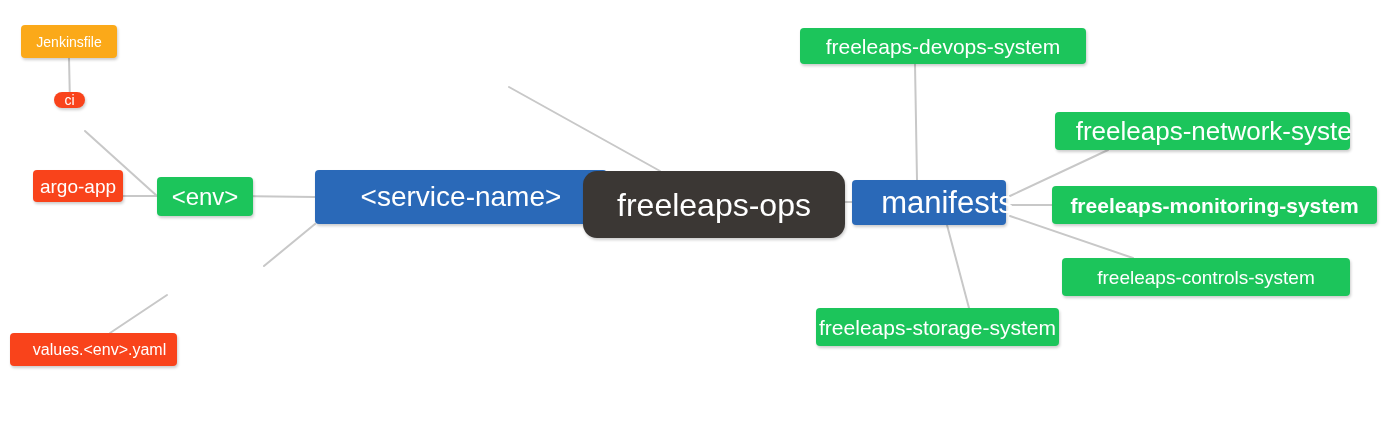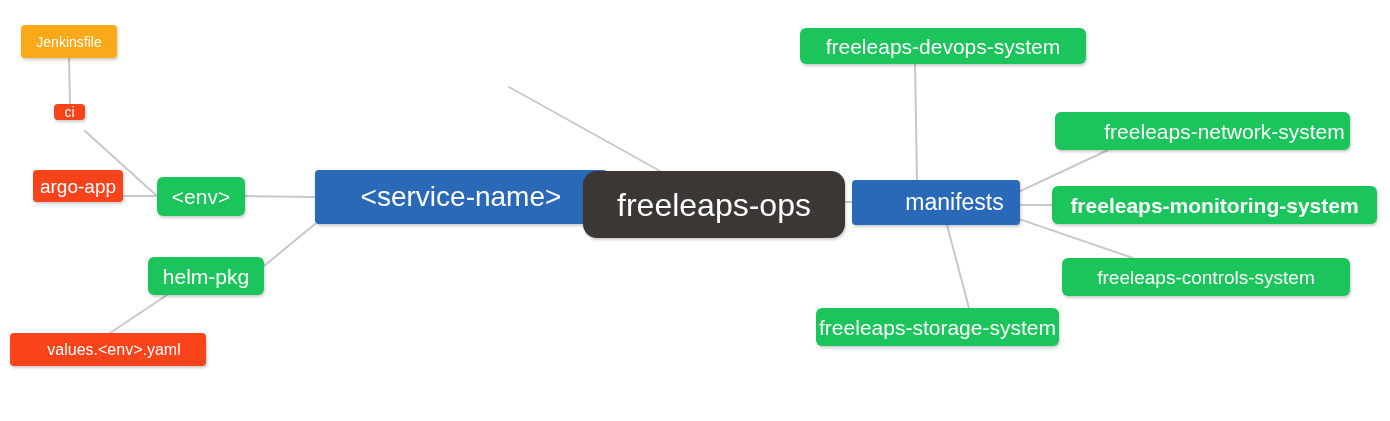--- a/index.html
+++ b/index.html
@@ -37,21 +37,21 @@
     white-space: nowrap;
     line-height: 1;
     box-shadow: 1px 2px 3px rgba(0,0,0,0.20);
     z-index: 2;
   }
   .node.root {
     background: #3b3734;
     border-radius: 14px;
   }
   .node.blue   { background: #2a69b8; }
-  .node.green  { background: #1cc55b; border-radius: 6px; }
+  .node.green  { background: #1cc55b; }
   .node.orange { background: #fba919; }
   .node.red    { background: #f9431b; }
 </style>
 </head>
 <body>
 
 <div id="mindmap" style="background: rgb(255, 255, 255);">
   <svg id="edges" width="1390" height="421" viewBox="0 0 1390 421">
       <line x1="69" y1="58" x2="70" y2="104" stroke="#c8c8c8" stroke-width="2" stroke-linecap="round"></line>
       <line x1="85" y1="131" x2="157" y2="196" stroke="#c8c8c8" stroke-width="2" stroke-linecap="round"></line>
@@ -62,26 +62,25 @@
       <line x1="509" y1="87" x2="660" y2="171" stroke="#c8c8c8" stroke-width="2" stroke-linecap="round"></line>
       <line x1="568" y1="197" x2="583" y2="200" stroke="#c8c8c8" stroke-width="2" stroke-linecap="round"></line>
       <line x1="845" y1="202" x2="852" y2="202" stroke="#c8c8c8" stroke-width="2" stroke-linecap="round"></line>
       <line x1="917" y1="180" x2="915" y2="64" stroke="#c8c8c8" stroke-width="2" stroke-linecap="round"></line>
       <line x1="1010" y1="196" x2="1108" y2="150" stroke="#c8c8c8" stroke-width="2" stroke-linecap="round"></line>
       <line x1="1010" y1="205" x2="1052" y2="205" stroke="#c8c8c8" stroke-width="2" stroke-linecap="round"></line>
       <line x1="1010" y1="216" x2="1133" y2="258" stroke="#c8c8c8" stroke-width="2" stroke-linecap="round"></line>
       <line x1="947" y1="225" x2="969" y2="308" stroke="#c8c8c8" stroke-width="2" stroke-linecap="round"></line>
     </svg>
 <div class="node orange" style="left: 21px; top: 25px; width: 96px; height: 33px; font-size: 14px;">Jenkinsfile</div>
-    <div class="node red" style="left: 54px; top: 104px; width: 31px; height: 16px; font-size: 14px;">ci</div>
+    <div class="node red" style="left: 54px; top: 92px; width: 31px; height: 16px; font-size: 14px; border-radius: 14px;">ci</div>
     <div class="node red" style="left: 33px; top: 170px; width: 90px; height: 32px; font-size: 19px;">argo-app</div>
-    <div class="node green" style="left: 157px; top: 177px; width: 88px; height: 39px; font-size: 21px;">&lt;env&gt;</div>
-    <div class="node green" style="left: 148px; top: 257px; width: 116px; height: 38px; font-size: 21px;">helm-pkg</div>
-    <div class="node red" style="left: 10px; top: 333px; width: 196px; height: 33px; font-size: 16px; padding-left: 12px;">values.&lt;env&gt;.yaml</div>
+    <div class="node green" style="left: 157px; top: 177px; width: 96px; height: 39px; font-size: 24px;">&lt;env&gt;</div>
+    <div class="node red" style="left: 10px; top: 333px; width: 167px; height: 33px; font-size: 16px; padding-left: 12px;">values.&lt;env&gt;.yaml</div>
     <div class="node blue" style="left: 315px; top: 170px; width: 292px; height: 54px; font-size: 28px;">&lt;service-name&gt;</div>
     <div class="node root" style="left: 583px; top: 171px; width: 262px; height: 67px; font-size: 32px;">freeleaps-ops</div>
-    <div class="node blue" style="left: 852px; top: 180px; width: 168px; height: 45px; font-size: 23px; padding-left: 37px;">manifests</div>
+    <div class="node blue" style="left: 852px; top: 180px; width: 154px; height: 45px; font-size: 31px; padding-left: 37px;">manifests</div>
     <div class="node green" style="left: 800px; top: 28px; width: 286px; height: 36px; font-size: 21px;">freeleaps-devops-system</div>
-    <div class="node green" style="left: 1055px; top: 112px; width: 295px; height: 38px; font-size: 21px; padding-left: 44px;">freeleaps-network-system</div>
+    <div class="node green" style="left: 1055px; top: 112px; width: 295px; height: 38px; font-size: 26px; padding-left: 44px;">freeleaps-network-system</div>
     <div class="node green" style="left: 1052px; top: 186px; width: 325px; height: 38px; font-size: 21px; font-weight: bold;">freeleaps-monitoring-system</div>
     <div class="node green" style="left: 1062px; top: 258px; width: 288px; height: 38px; font-size: 19px;">freeleaps-controls-system</div>
     <div class="node green" style="left: 816px; top: 308px; width: 243px; height: 38px; font-size: 21px;">freeleaps-storage-system</div>
   </div>
 
 </body></html>

